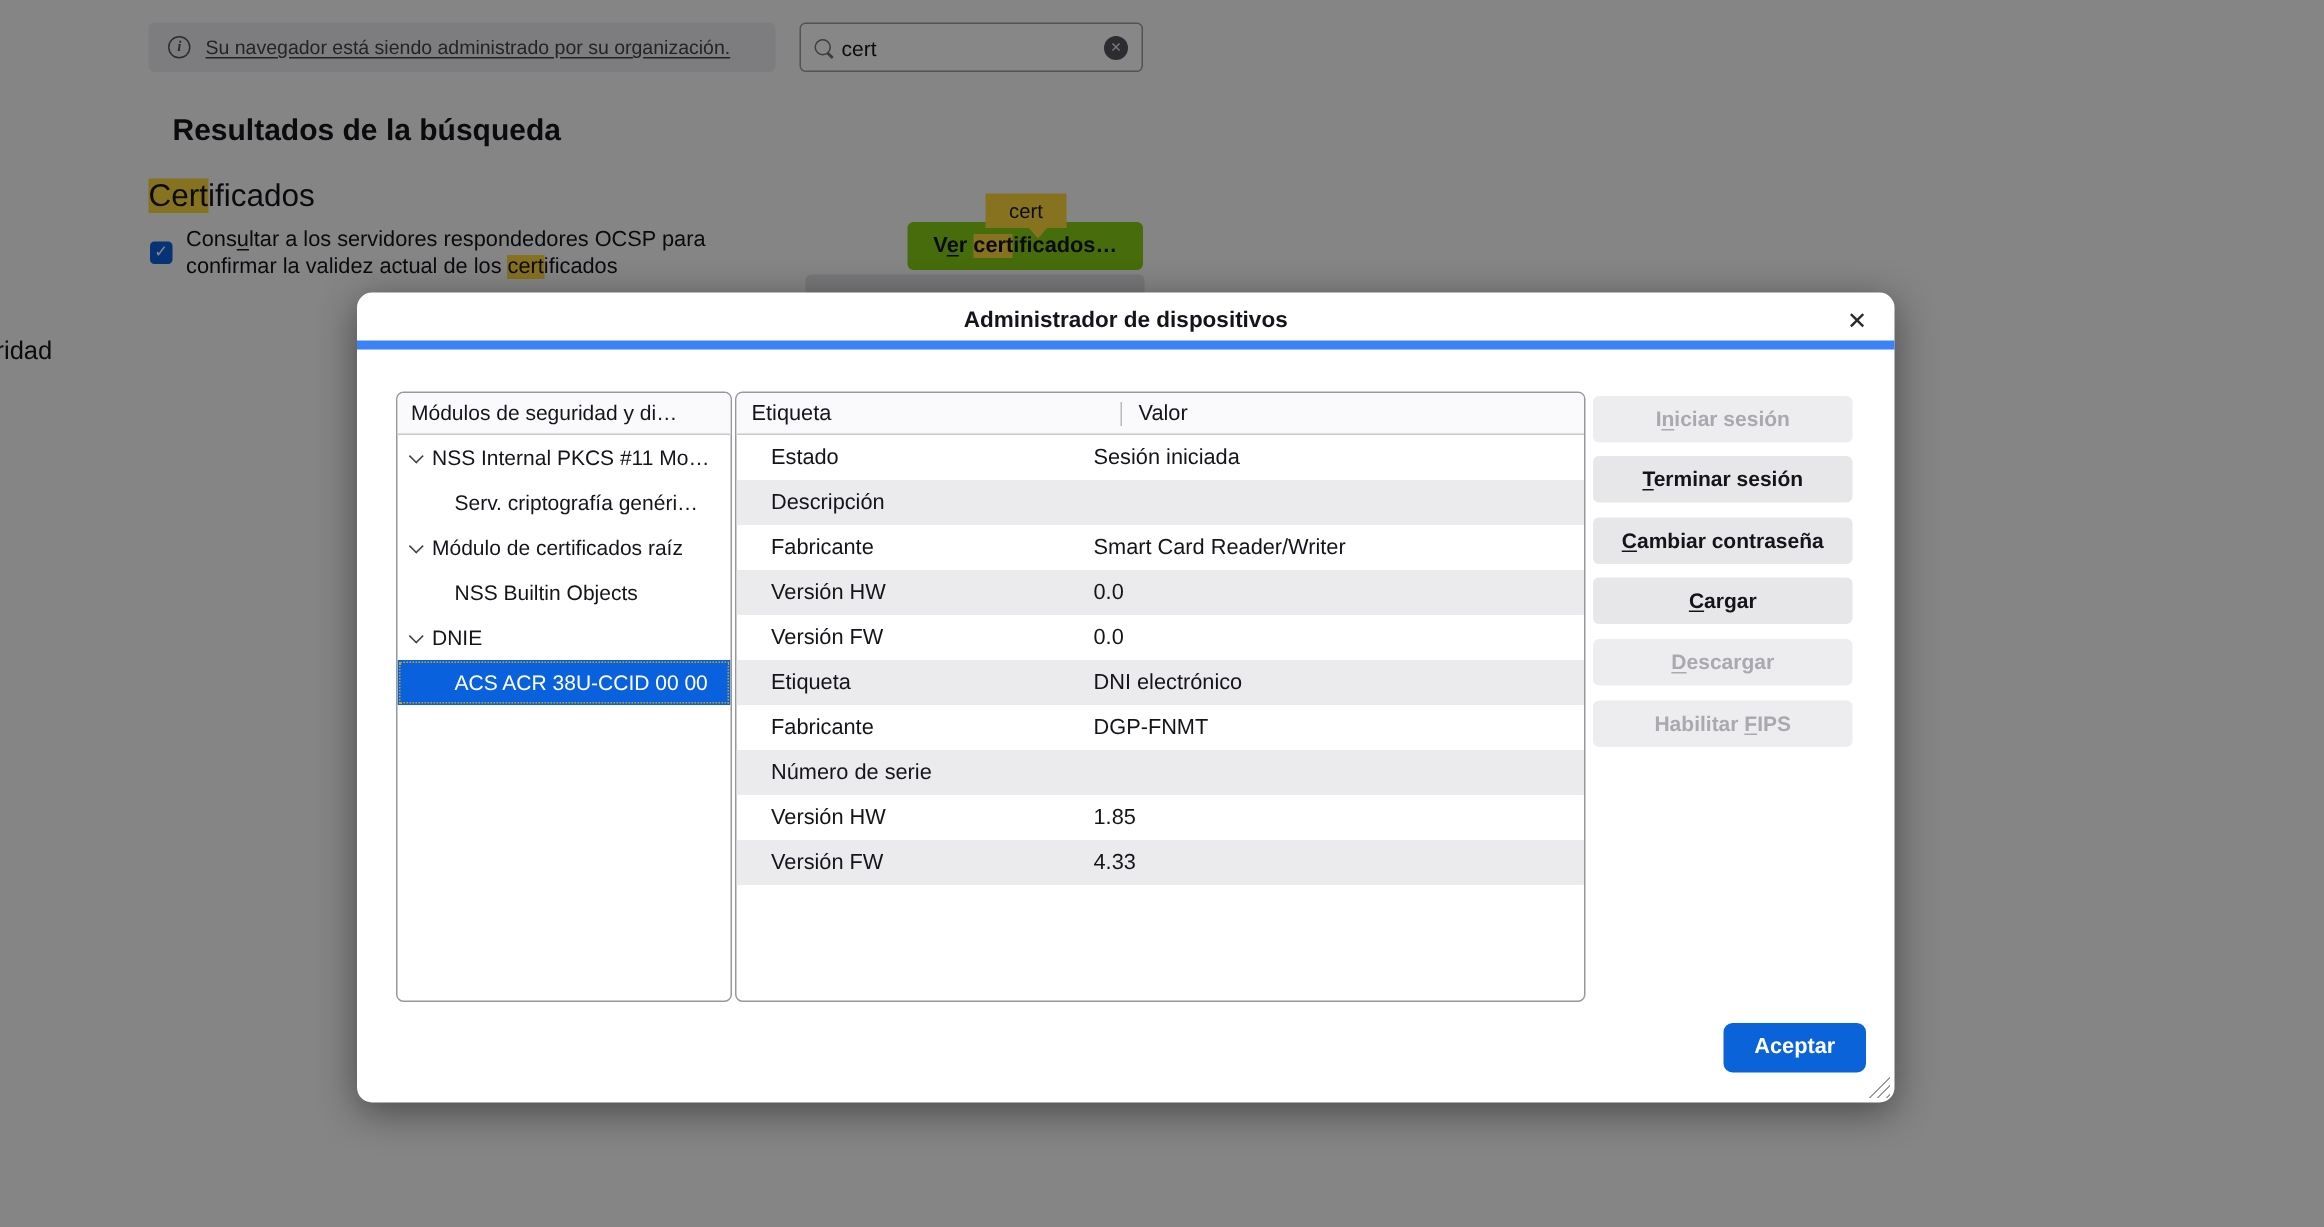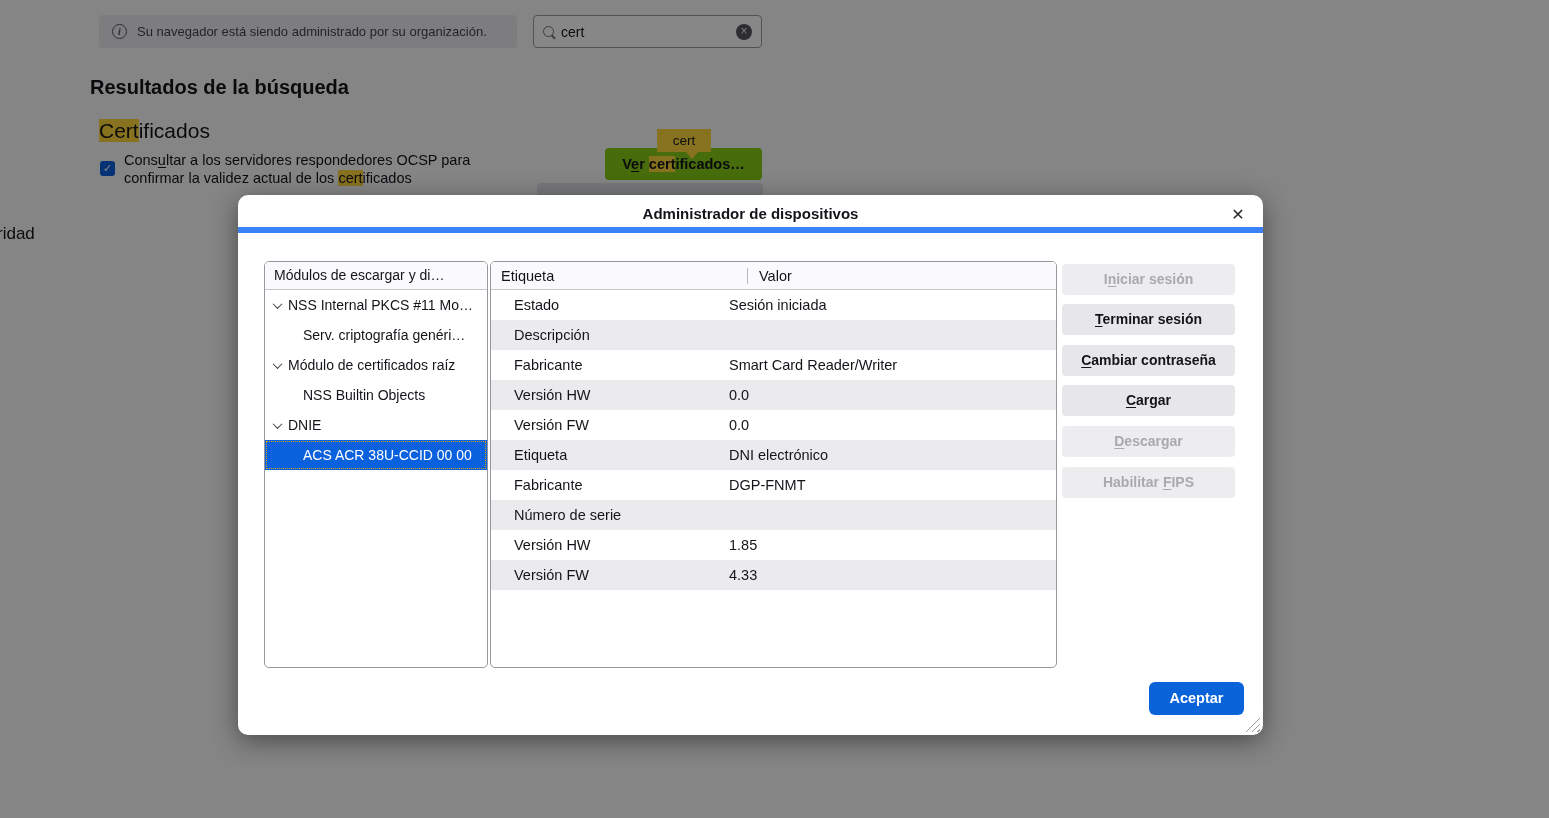--- a/index.html
+++ b/index.html
@@ -7,34 +7,34 @@
   body { font-family:"Liberation Sans", sans-serif; color:#15141a; }
   .stage { position:relative; width:1549px; height:818px; overflow:hidden; background:#fbfbfe; }
 
   
   .bg-content { position:absolute; inset:0; }
   .info-bar { position:absolute; left:99px; top:15px; width:418px; height:33px;
     background:#ededf0; border-radius:4px; display:flex; align-items:center; gap:10px; padding:0 13px; }
   .info-icon { width:15px; height:15px; border:1.4px solid #55555e; border-radius:50%;
     color:#55555e; font-size:10px; font-weight:700; display:flex; align-items:center; justify-content:center;
     font-family:"Liberation Serif", serif; font-style:italic; flex:0 0 auto; }
-  .info-link { font-size:13px; color:#43434c; text-underline-offset:2px; }
+  .info-link { font-size:13px; color:#43434c; text-decoration:underline; text-underline-offset:2px; }
 
   .search-box { position:absolute; left:533px; top:15px; width:229px; height:33px;
     background:#ffffff; border:1px solid #9b9ba5; border-radius:4px;
     display:flex; align-items:center; padding:0 9px; gap:7px; }
   .mag-icon { position:relative; width:11px; height:11px; border:1.6px solid #73737d; border-radius:50%; flex:0 0 auto; }
   .mag-icon::after { content:""; position:absolute; width:5px; height:1.6px; background:#73737d;
     left:7px; top:9px; transform:rotate(45deg); }
   .search-input { border:none; outline:none; background:transparent; flex:1; font-size:14px;
     font-family:"Liberation Sans", sans-serif; color:#15141a; min-width:0; }
   .clear-btn { width:16px; height:16px; border-radius:50%; background:#55555e; color:#e8e8ec;
     font-size:12px; line-height:15px; text-align:center; flex:0 0 auto; cursor:default; }
 
-  .results-title { position:absolute; left:90px; top:76px; font-size:20px; font-weight:700; }
+  .results-title { position:absolute; left:115px; top:76px; font-size:20px; font-weight:700; }
   .section-title { position:absolute; left:99px; top:119px; font-size:21px; font-weight:400; }
   .hl { background:#ffd83d; }
 
   .ocsp-checkbox { position:absolute; left:100px; top:161px; width:15px; height:15px;
     background:#0a61dd; border-radius:3px; color:#fff; font-size:11px; line-height:15px; text-align:center; }
   .ocsp-label { position:absolute; left:124px; top:152px; width:364px; font-size:14.5px; line-height:17.5px; }
   .akey { text-decoration:underline; text-underline-offset:2px; text-decoration-thickness:1px; }
 
   .view-certs-btn { position:absolute; left:605px; top:148px; width:157px; height:32px;
     background:#84cc16; border:none; border-radius:4px; text-align:center; line-height:32px;
@@ -148,21 +148,21 @@
   <div class="overlay"></div>
 
   <div class="dialog">
 
     <div class="dialog-titlebar">
       <div class="dialog-title">Administrador de dispositivos</div>
       <div class="dialog-close">✕</div>
     </div>
 
     <div class="tree-panel">
-      <div class="tree-header">Módulos de escargar y di…</div>
+      <div class="tree-header">Módulos de seguridad y di…</div>
       <div class="tree-item lvl0">
         <span class="chevron"></span>
         <span>NSS Internal PKCS #11 Mo…</span>
       </div>
       <div class="tree-item lvl1">
         <span>Serv. criptografía genéri…</span>
       </div>
       <div class="tree-item lvl0">
         <span class="chevron"></span>
         <span>Módulo de certificados raíz</span>

